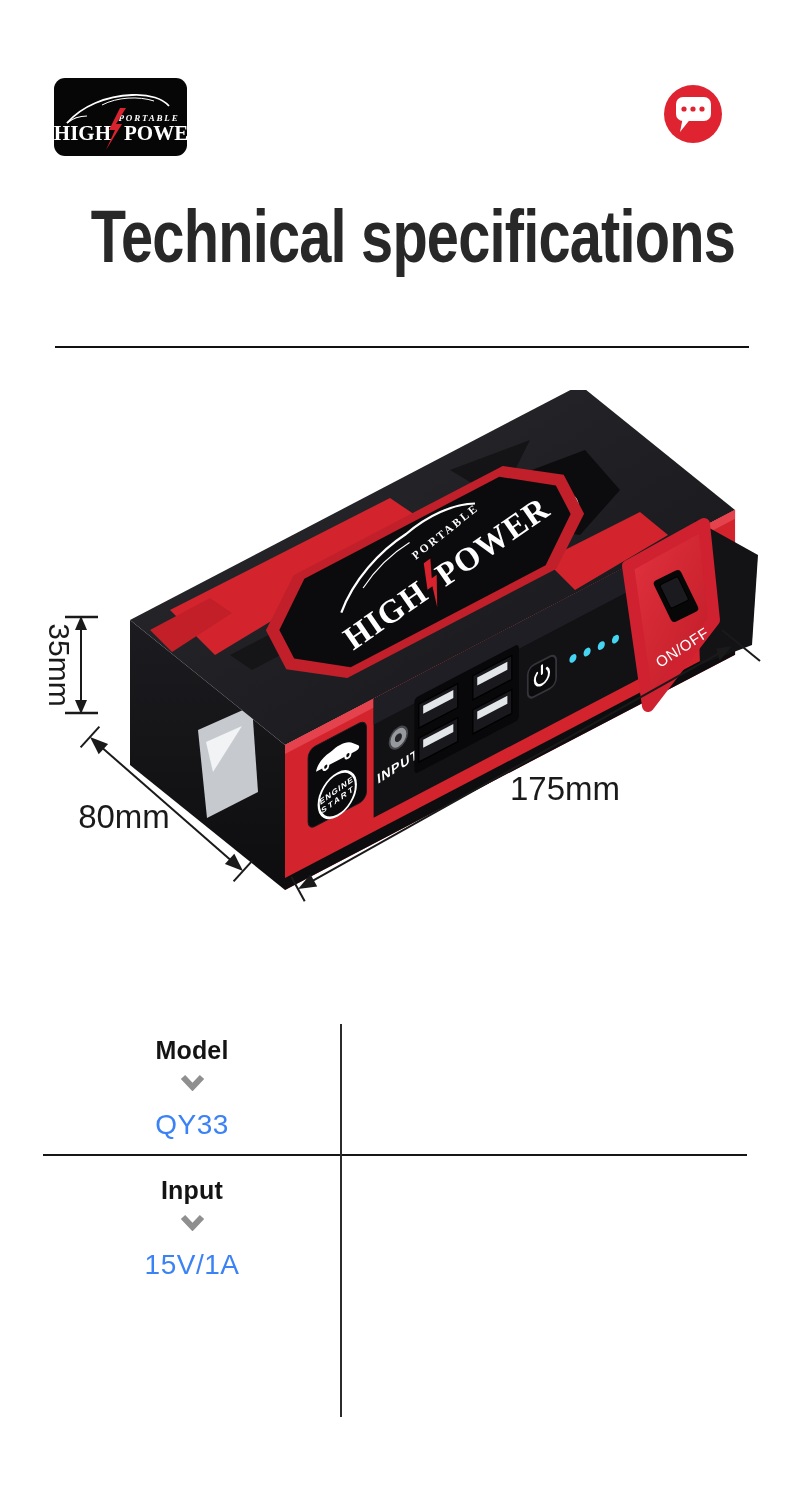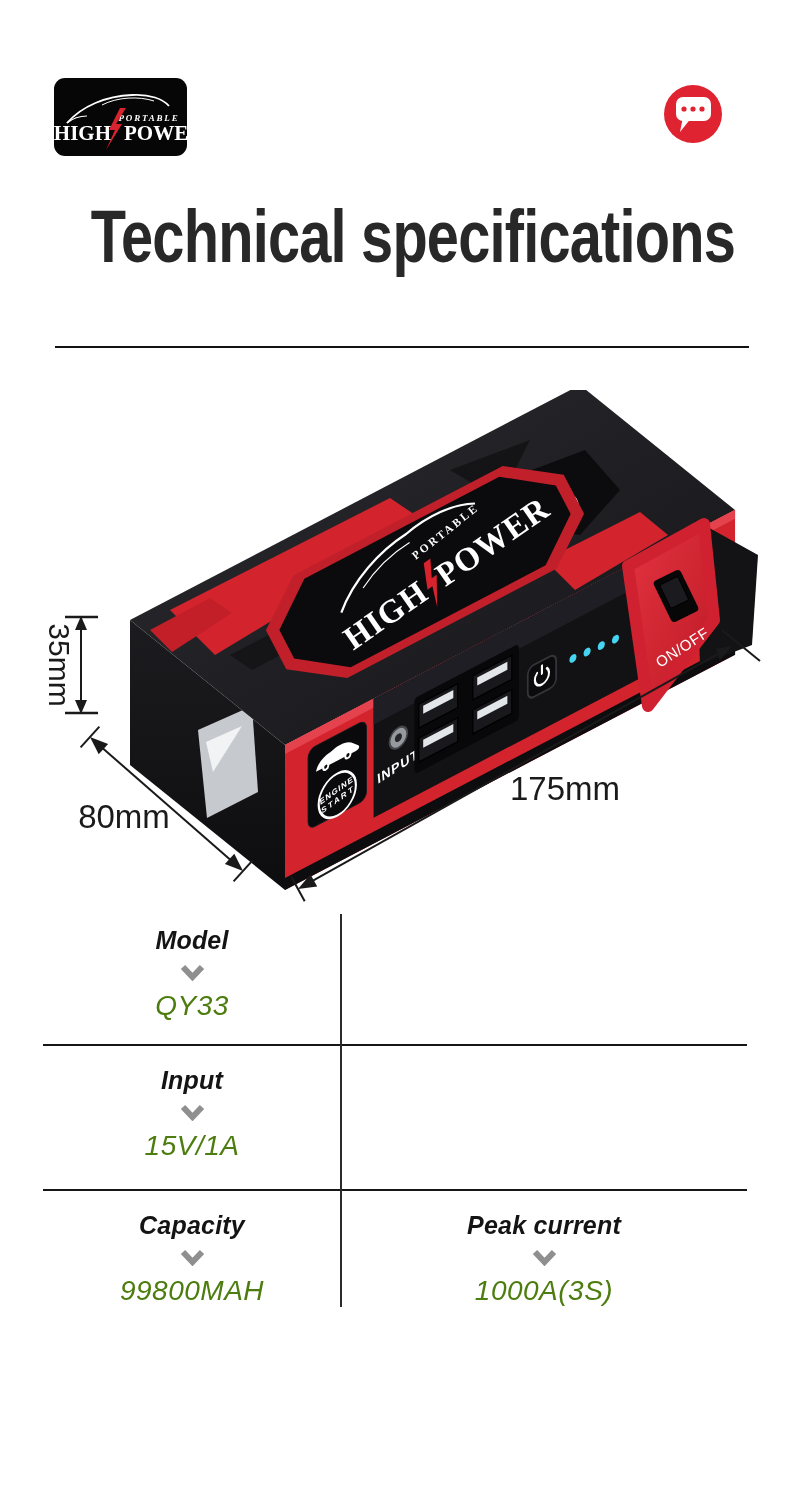--- a/index.html
+++ b/index.html
@@ -14,31 +14,31 @@
   .title-wrap{position:absolute;left:0;top:194px;width:641px;text-align:right;white-space:nowrap;}
   .title-wrap span{display:inline-block;font-size:74px;font-weight:bold;color:#282828;
                    letter-spacing:-1px;transform:scaleX(0.78);transform-origin:50% 50%;}
 
   .divider{position:absolute;left:55px;top:346px;width:694px;height:2px;background:#111;}
 
   
   .figure{position:absolute;left:0;top:390px;width:790px;height:560px;}
 
   
-  .spec-table{position:absolute;left:43px;top:914px;width:704px;height:396px;font-style:italic;}
+  .spec-table{position:absolute;left:43px;top:1024px;width:704px;height:396px;}
   .spec-vline{position:absolute;left:297px;top:0;width:2px;height:393px;background:#2b2b2b;}
   .spec-row{display:grid;grid-template-columns:298px 406px;}
   .spec-row.r1{height:130px;}
   .spec-row.r2{height:143px;border-top:2px solid #161616;}
   .spec-row.r3{height:123px;border-top:2px solid #161616;}
   .spec-cell{display:flex;flex-direction:column;align-items:center;padding-top:12px;}
   .spec-row.r2 .spec-cell,.spec-row.r3 .spec-cell{padding-top:20px;}
   .spec-label{font-size:25px;font-weight:bold;color:#141414;letter-spacing:0.2px;}
   .chevron{margin-top:9px;}
-  .spec-value{margin-top:9px;font-size:28px;color:#4d7c0f;letter-spacing:0.5px;}
+  .spec-value{margin-top:18px;font-size:28px;color:#3b82f6;letter-spacing:0.5px;}
 
   svg text{font-family:"Liberation Sans", sans-serif;}
   .serif{font-family:"Liberation Serif", serif;}
 </style>
 </head>
 <body>
 
 <div class="canvas">
 
   <div class="logo-badge">
@@ -248,31 +248,15 @@
     <div class="spec-row r2">
       <div class="spec-cell">
         <div class="spec-label">Input</div>
         <svg class="chevron" width="27" height="17" viewBox="0 0 27 17">
           <polyline points="4,3 13.5,13 23,3" fill="none" stroke="#8f8f8f" stroke-width="6"></polyline>
         </svg>
         <div class="spec-value">15V/1A</div>
       </div>
     </div>
 
-    <div class="spec-row r3">
-      <div class="spec-cell">
-        <div class="spec-label">Capacity</div>
-        <svg class="chevron" width="27" height="17" viewBox="0 0 27 17">
-          <polyline points="4,3 13.5,13 23,3" fill="none" stroke="#8f8f8f" stroke-width="6"></polyline>
-        </svg>
-        <div class="spec-value">99800MAH</div>
-      </div>
-      <div class="spec-cell">
-        <div class="spec-label">Peak current</div>
-        <svg class="chevron" width="27" height="17" viewBox="0 0 27 17">
-          <polyline points="4,3 13.5,13 23,3" fill="none" stroke="#8f8f8f" stroke-width="6"></polyline>
-        </svg>
-        <div class="spec-value">1000A(3S)</div>
-      </div>
-    </div>
   </div>
 
 </div>
 
 </body></html>

